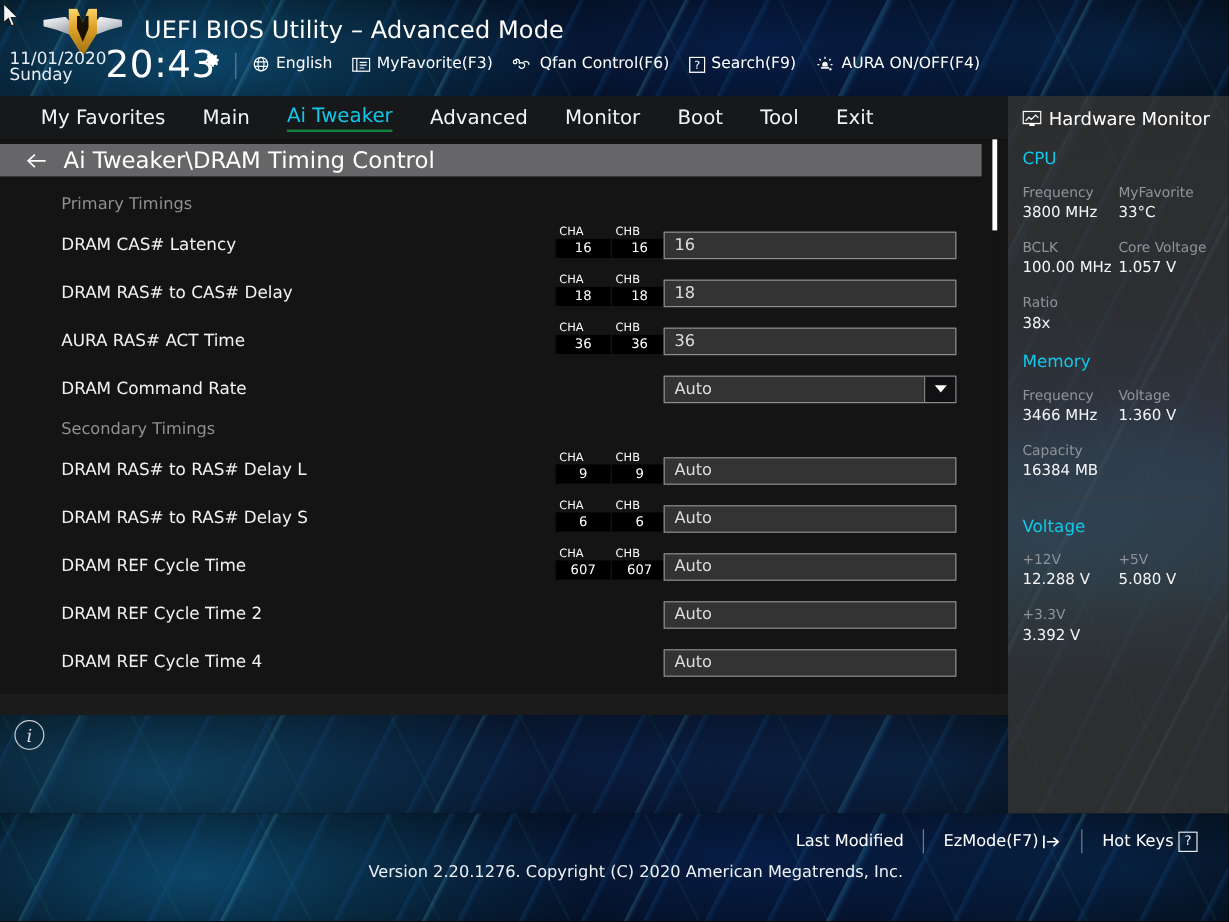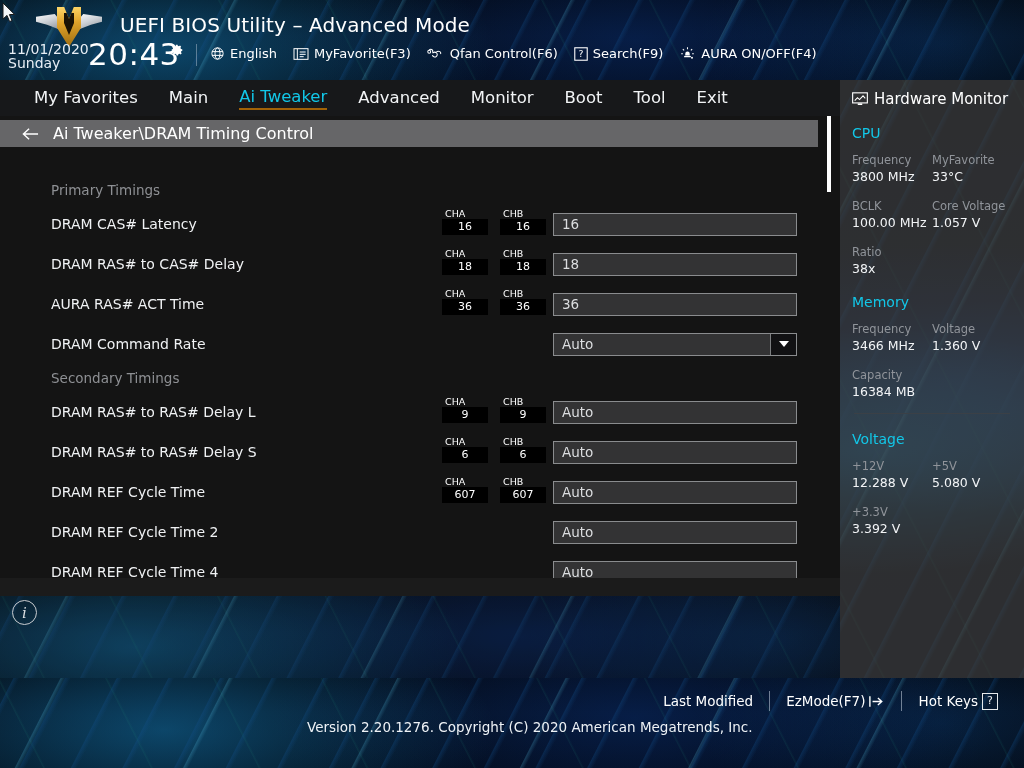--- a/index.html
+++ b/index.html
@@ -144,47 +144,47 @@
   }
   .tab {
     font-size: 16.5px;
     color: #f2f4f6;
     padding-bottom: 2px;
     white-space: nowrap;
     cursor: default;
   }
   .tab.active {
     color: #12c7e8;
-    border-bottom: 2px solid #a16207;
+    border-bottom: 2px solid #15803d;
   }
 
   
   .main {
     position: absolute;
     top: 116px; left: 0;
     width: 840px; height: 462px;
     background: #141414;
     overflow: hidden;
   }
 
   .breadcrumb {
     position: absolute;
     top: 4px; left: 0;
     width: 818px; height: 27px;
     background: #666668;
     display: flex;
     align-items: center;
     padding-left: 22px;
     gap: 14px;
-    font-size: 16px;
+    font-size: 19px;
     color: #fff;
   }
   .back-arrow { width: 17px; height: 14px; }
 
-  .rows { position: absolute; top: 40px; left: 0; width: 818px; margin-top: 20px; }
+  .rows { position: absolute; top: 40px; left: 0; width: 818px; }
 
   .section-head {
     height: 28px;
     display: flex;
     align-items: center;
     padding-left: 51px;
     font-size: 13.5px;
     color: #8e9094;
   }
 
@@ -197,24 +197,24 @@
   .row-label {
     position: absolute;
     left: 51px;
     font-size: 14px;
     color: #f0f2f4;
     white-space: nowrap;
   }
 
   .ch-group {
     position: absolute;
-    left: 442px;
+    left: 463px;
     top: 4px;
     display: flex;
-    gap: 12px;
+    gap: 1px;
   }
   .ch-cell { width: 46px; }
   .ch-cap {
     font-size: 9.5px;
     color: #fff;
     line-height: 11px;
     padding-left: 3px;
   }
   .ch-val {
     background: #000;

